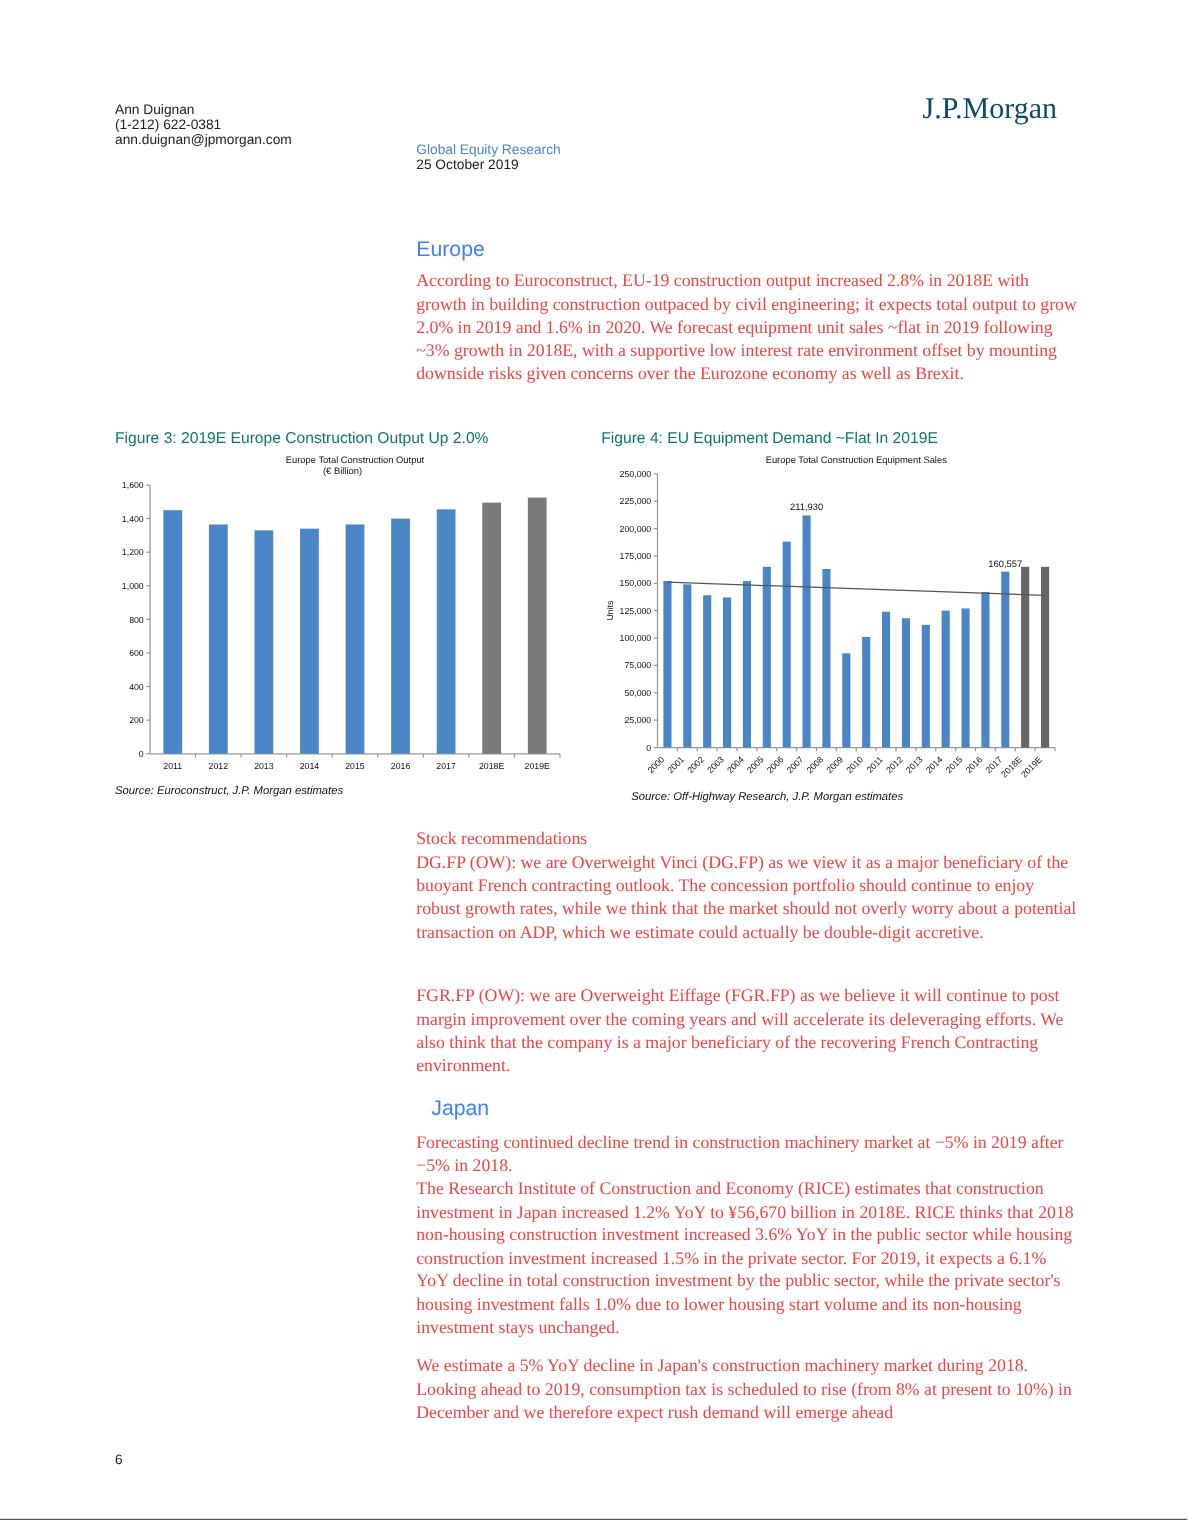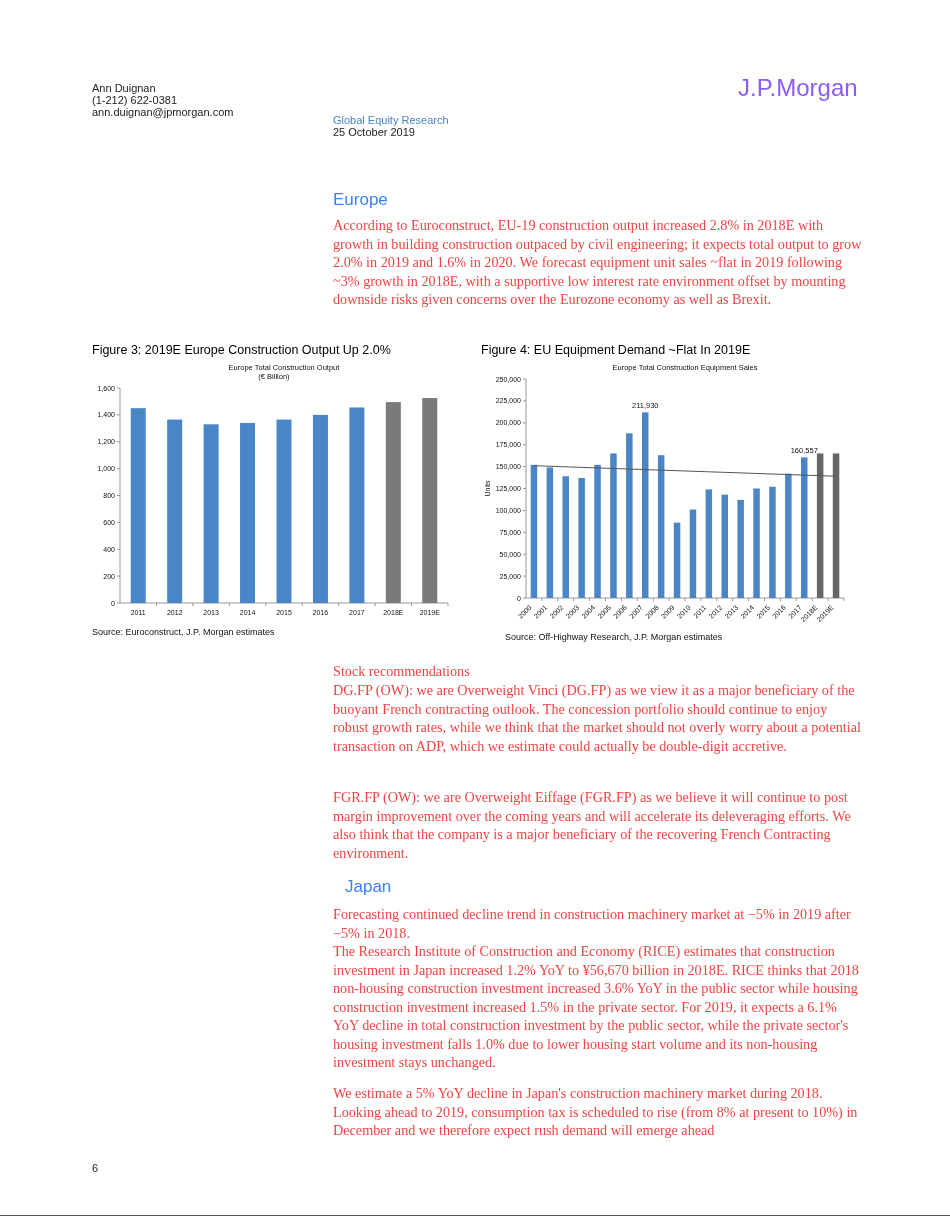--- a/index.html
+++ b/index.html
@@ -1,24 +1,24 @@
 <!DOCTYPE html>
 <html><head>
 <meta charset="utf-8">
 <style>
   html, body { margin: 0; padding: 0; background: #fff; }
   body { width: 950px; height: 1225px; position: relative; overflow: hidden; font-family: "Liberation Serif", serif; color: #111; }
   .abs { position: absolute; }
   .hdr-sm { font-family: "Liberation Sans", sans-serif; font-size: 11px; line-height: 12px; color: #222; }
   .blue { color: #4a86c5; margin-top: 32px; }
-  .logo { font-family: Liberation Sans, sans-serif; font-size: 24px; color: #8b5cf6; letter-spacing: 0px; }
+  .logo { font-family: Liberation Serif, serif; font-size: 24px; color: #0c4a6e; letter-spacing: 0px; }
   .section-title { font-family: "Liberation Sans", sans-serif; font-size: 17px; color: #3b82f6; }
   .para { font-family: "Liberation Serif", serif; font-size: 14.2px; line-height: 18.5px; color: #ef4444; width: 530px; }
-  .fig-title { font-family: "Liberation Sans", sans-serif; font-size: 12.5px; color: #000000; }
-  .src { font-family: "Liberation Sans", sans-serif; font-size: 9px; color: #111; }
+  .fig-title { font-family: "Liberation Sans", sans-serif; font-size: 12.5px; color: #0f766e; }
+  .src { font-family: "Liberation Sans", sans-serif; font-size: 9px; color: #111; font-style: italic; }
   .chart-title { font-family: "Liberation Sans", sans-serif; font-size: 7.5px; text-anchor: middle; fill: #111; }
   .tick { font-family: "Liberation Sans", sans-serif; font-size: 7px; fill: #111; }
   .dlabel { font-family: "Liberation Sans", sans-serif; font-size: 7.5px; fill: #111; }
   .footer-line { position: absolute; left: 0; right: 0; top: 1215px; height: 1px; background: #555; }
   p { margin: 0; }
 </style>
 </head>
 <body>
 
 <div class="abs hdr-sm" style="left:92px; top:82px;">

